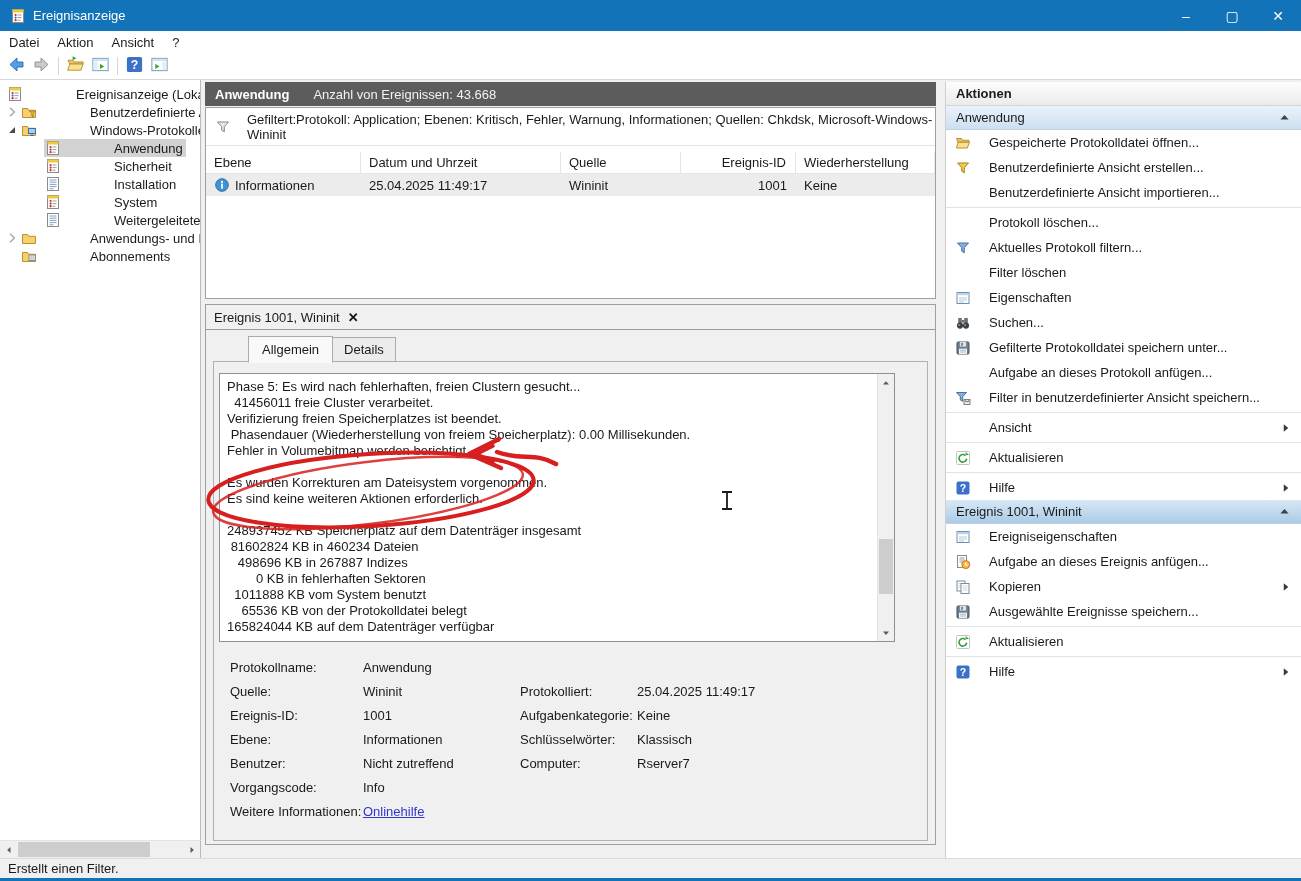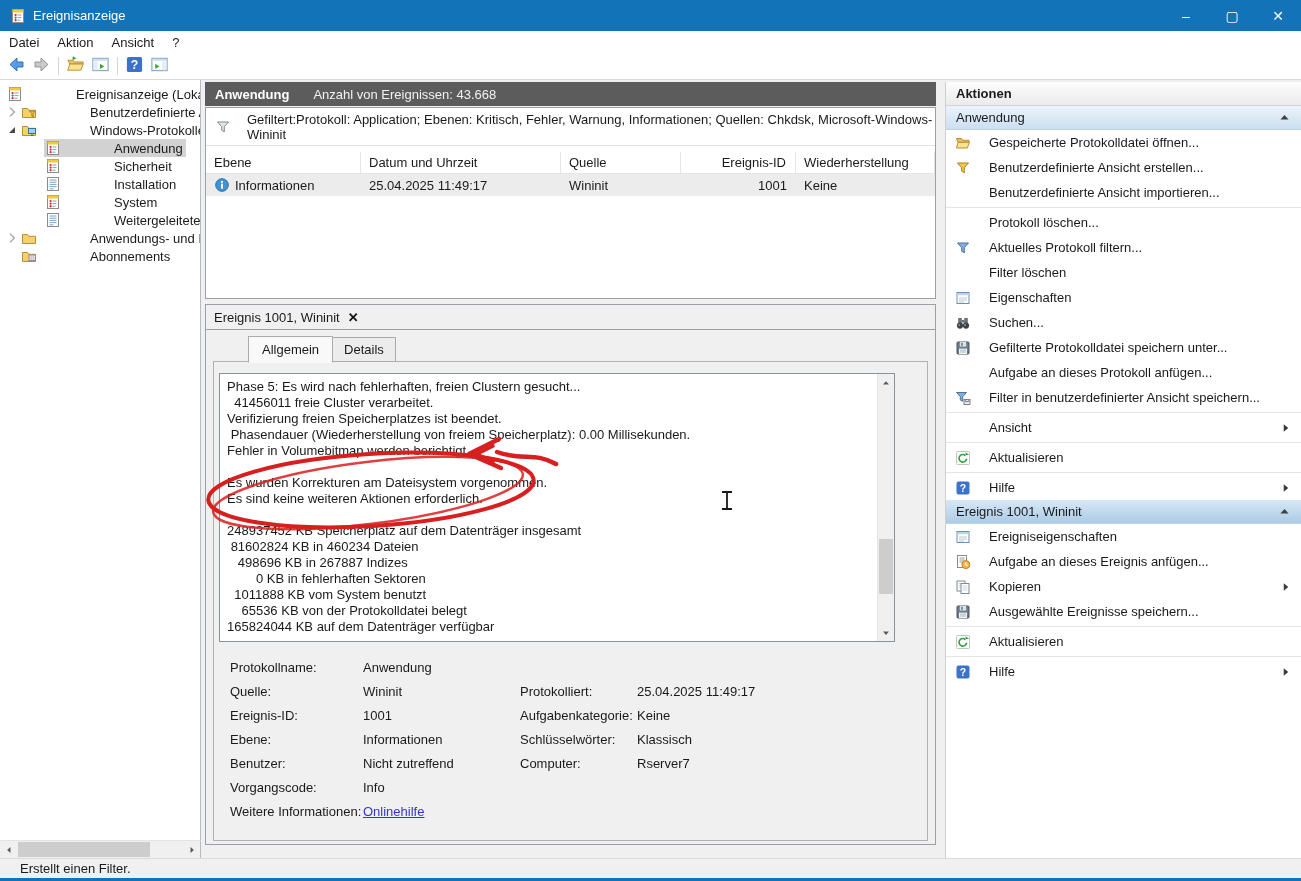--- a/index.html
+++ b/index.html
@@ -80,21 +80,21 @@
   .a-sec.s1{background:linear-gradient(#d7e8f6,#abcbe6);}
   .a-sec .a-col{margin-left:auto;width:13px;height:13px;}
   .a-col svg{width:13px;height:13px;}
   .a-item{height:25px;display:flex;align-items:center;padding-left:9px;gap:7px;}
   .a-ic{width:16px;height:16px;flex:0 0 16px;margin-right:11px;}
   .a-ic svg{width:16px;height:16px;}
   .a-arr{margin-left:auto;margin-right:9px;width:12px;height:12px;}
   .a-arr svg{width:12px;height:12px;}
   .a-sep{height:1px;background:#e4e4e4;margin:2px 0;}
   
-  .statusbar{position:absolute;left:0;right:0;bottom:3px;height:20px;background:#f0f0f0;border-top:1px solid #dcdcdc;display:flex;align-items:center;padding-left:20px;font-size:13px;color:#1a1a1a;}
+  .statusbar{position:absolute;left:0;right:0;bottom:3px;height:20px;background:#f0f0f0;border-top:1px solid #dcdcdc;display:flex;align-items:center;padding-left:8px;font-size:13px;color:#1a1a1a;}
   .bluebar{position:absolute;left:0;right:0;bottom:0;height:3px;background:#1373b9;}
   
   .overlay{position:absolute;left:0;top:0;width:1301px;height:881px;pointer-events:none;z-index:60;}
 </style>
 </head>
 <body>
 
 <div class="window">
 
   <div class="titlebar">

